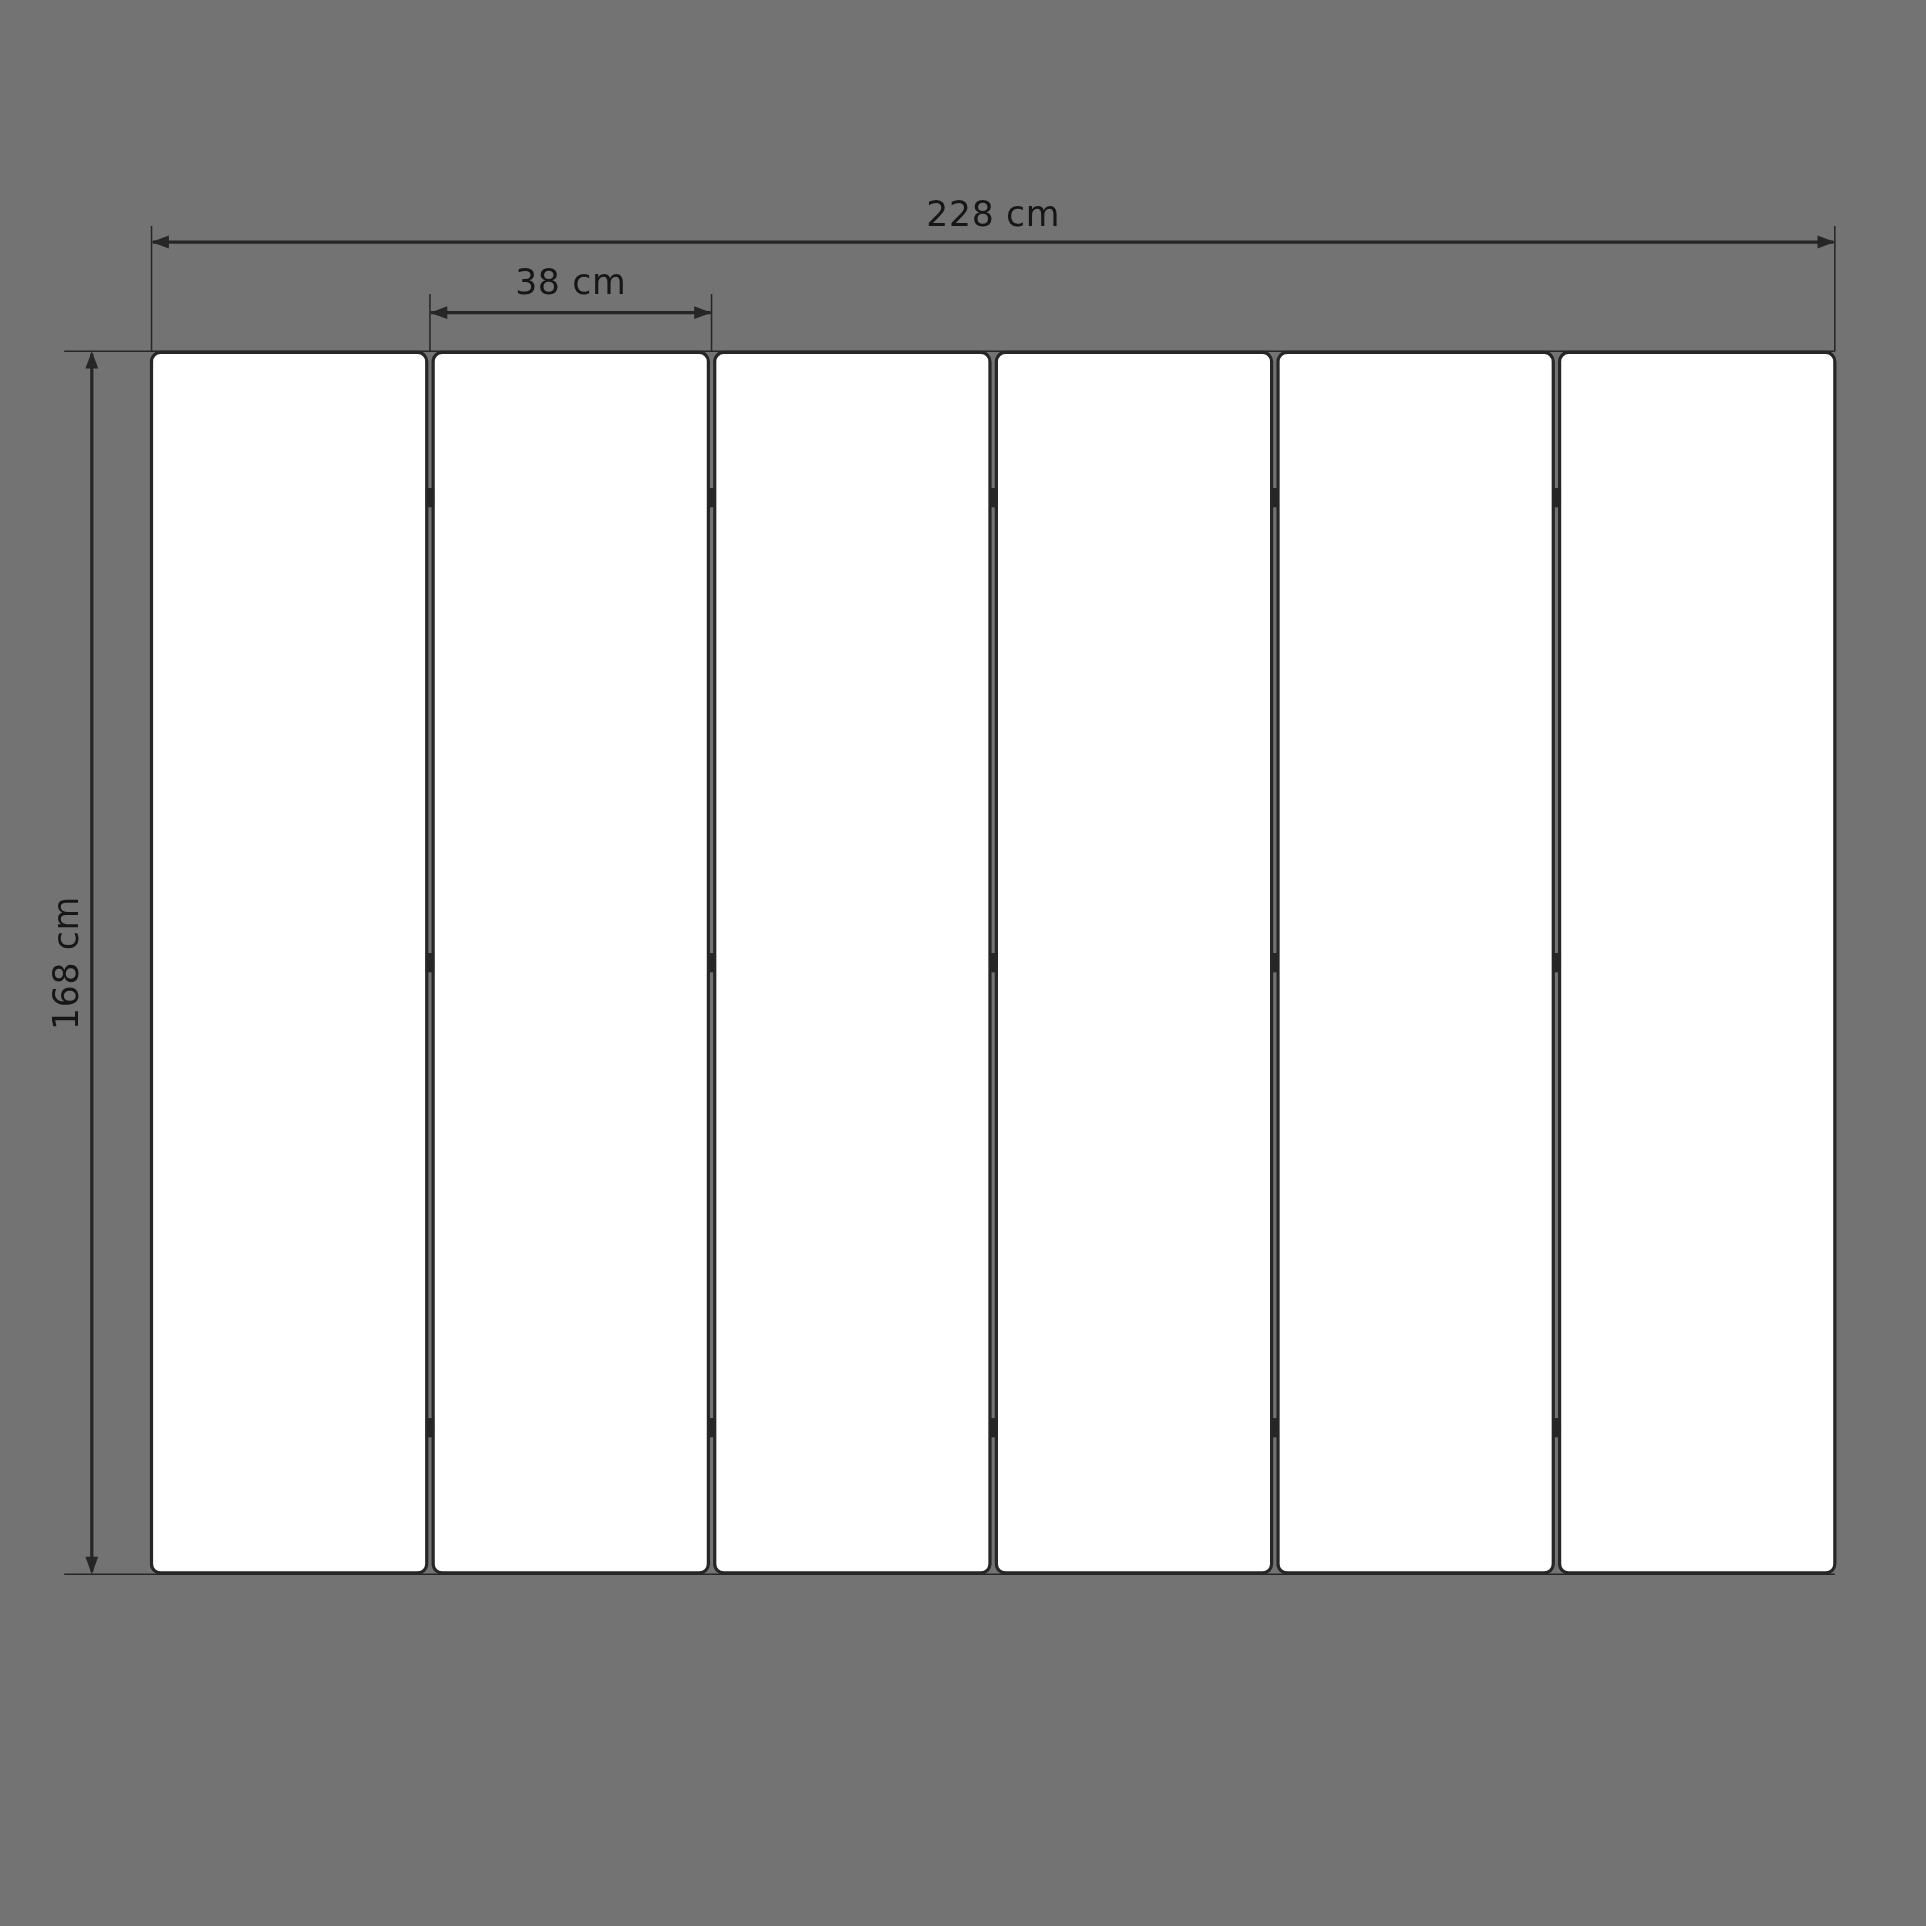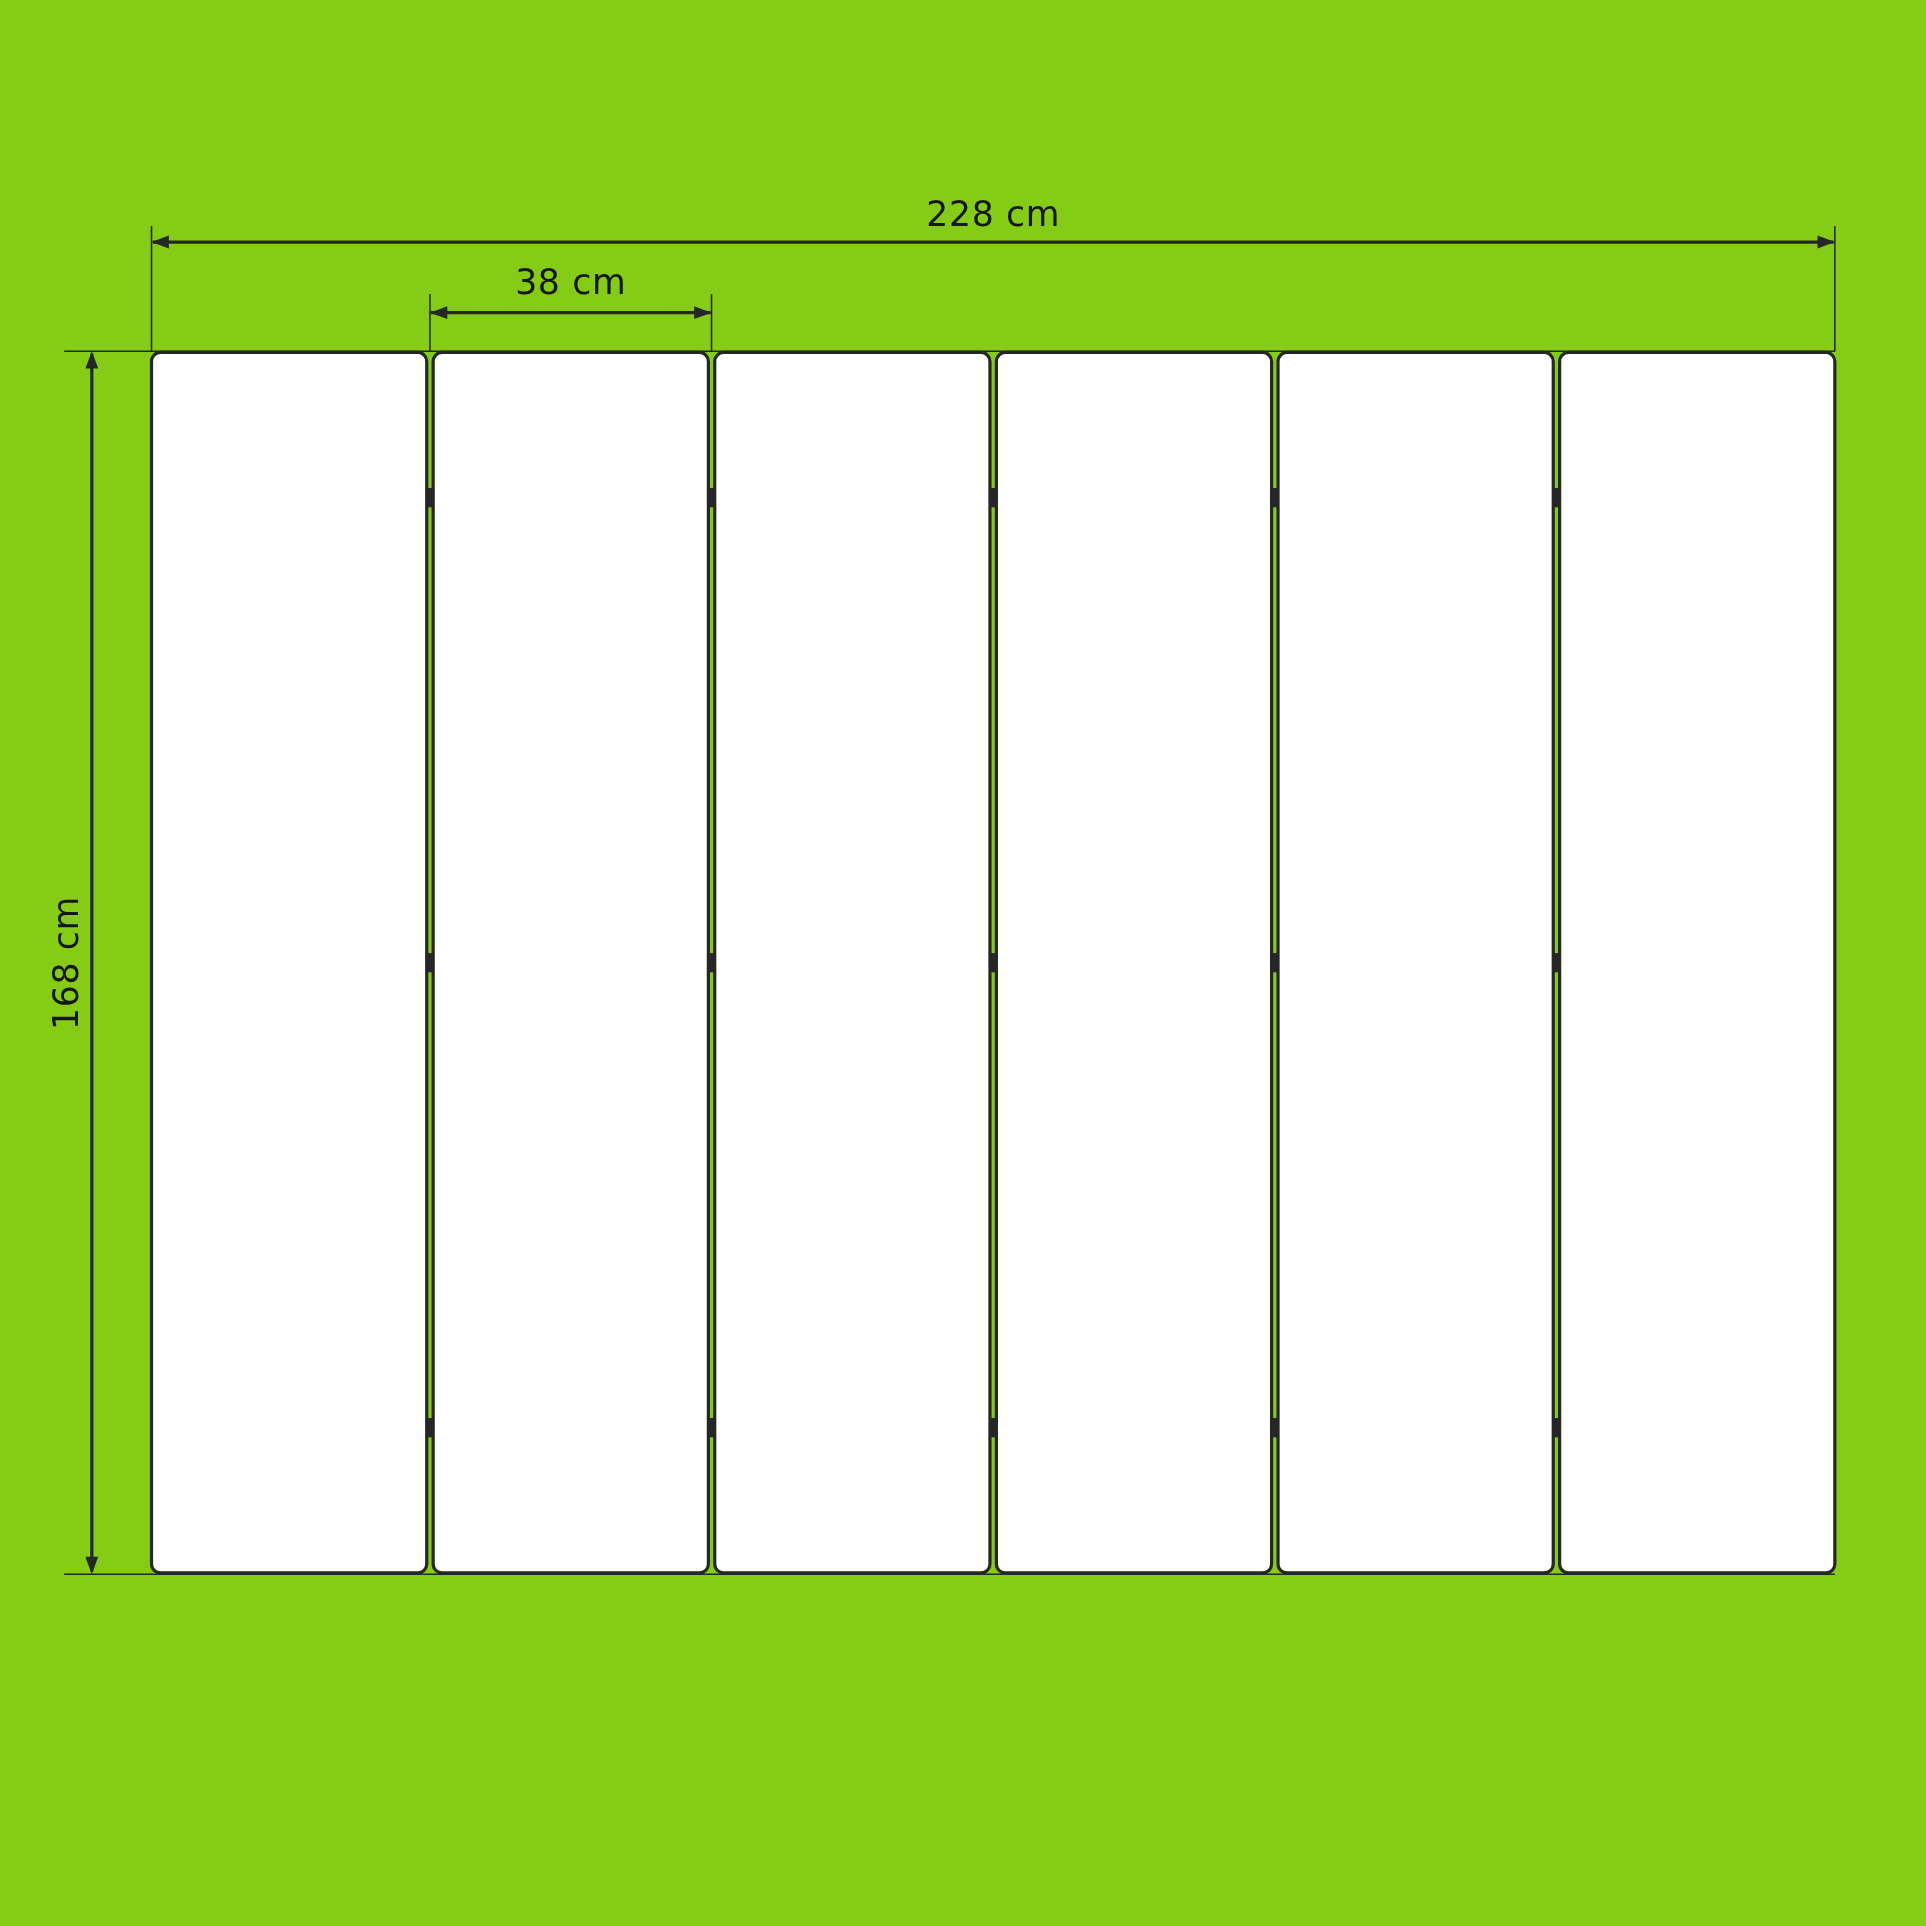--- a/index.html
+++ b/index.html
@@ -6,21 +6,21 @@
     margin: 0;
     padding: 0;
     width: 1926px;
     height: 1926px;
     background: #ffffff;
   }
   #stage {
     position: relative;
     width: 1926px;
     height: 1926px;
-    background: #84cc16;
+    background: #737373;
   }
   svg { display: block; }
 
   .thick-line {
     stroke: var(--line, #262626);
     stroke-width: 5;
     fill: none;
   }
   .thin-line {
     stroke: var(--line, #262626);

